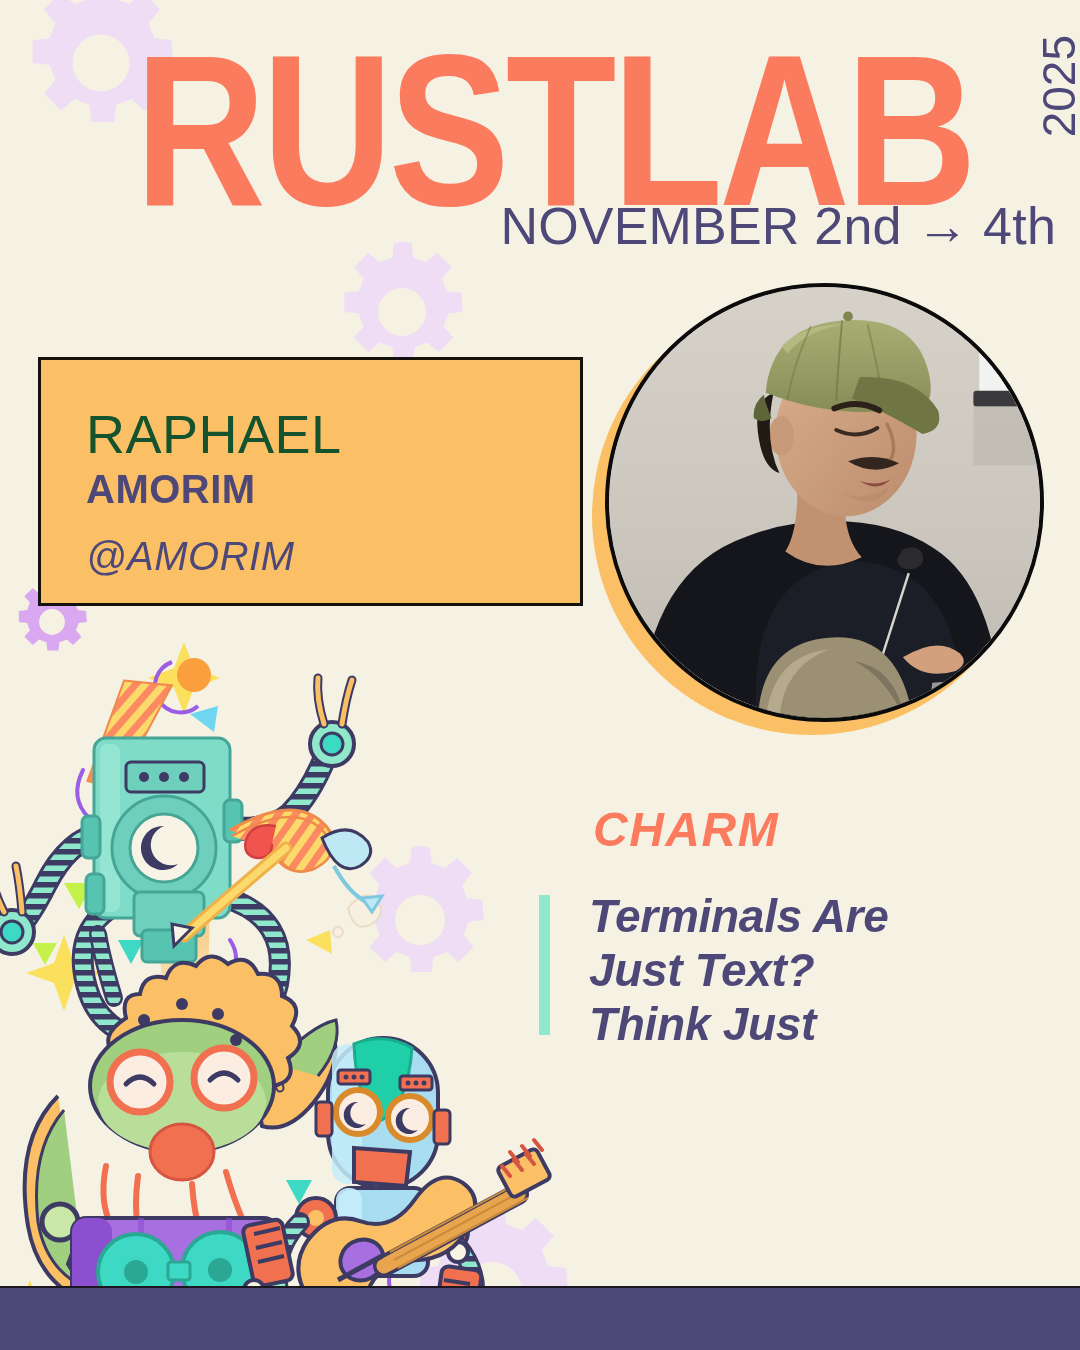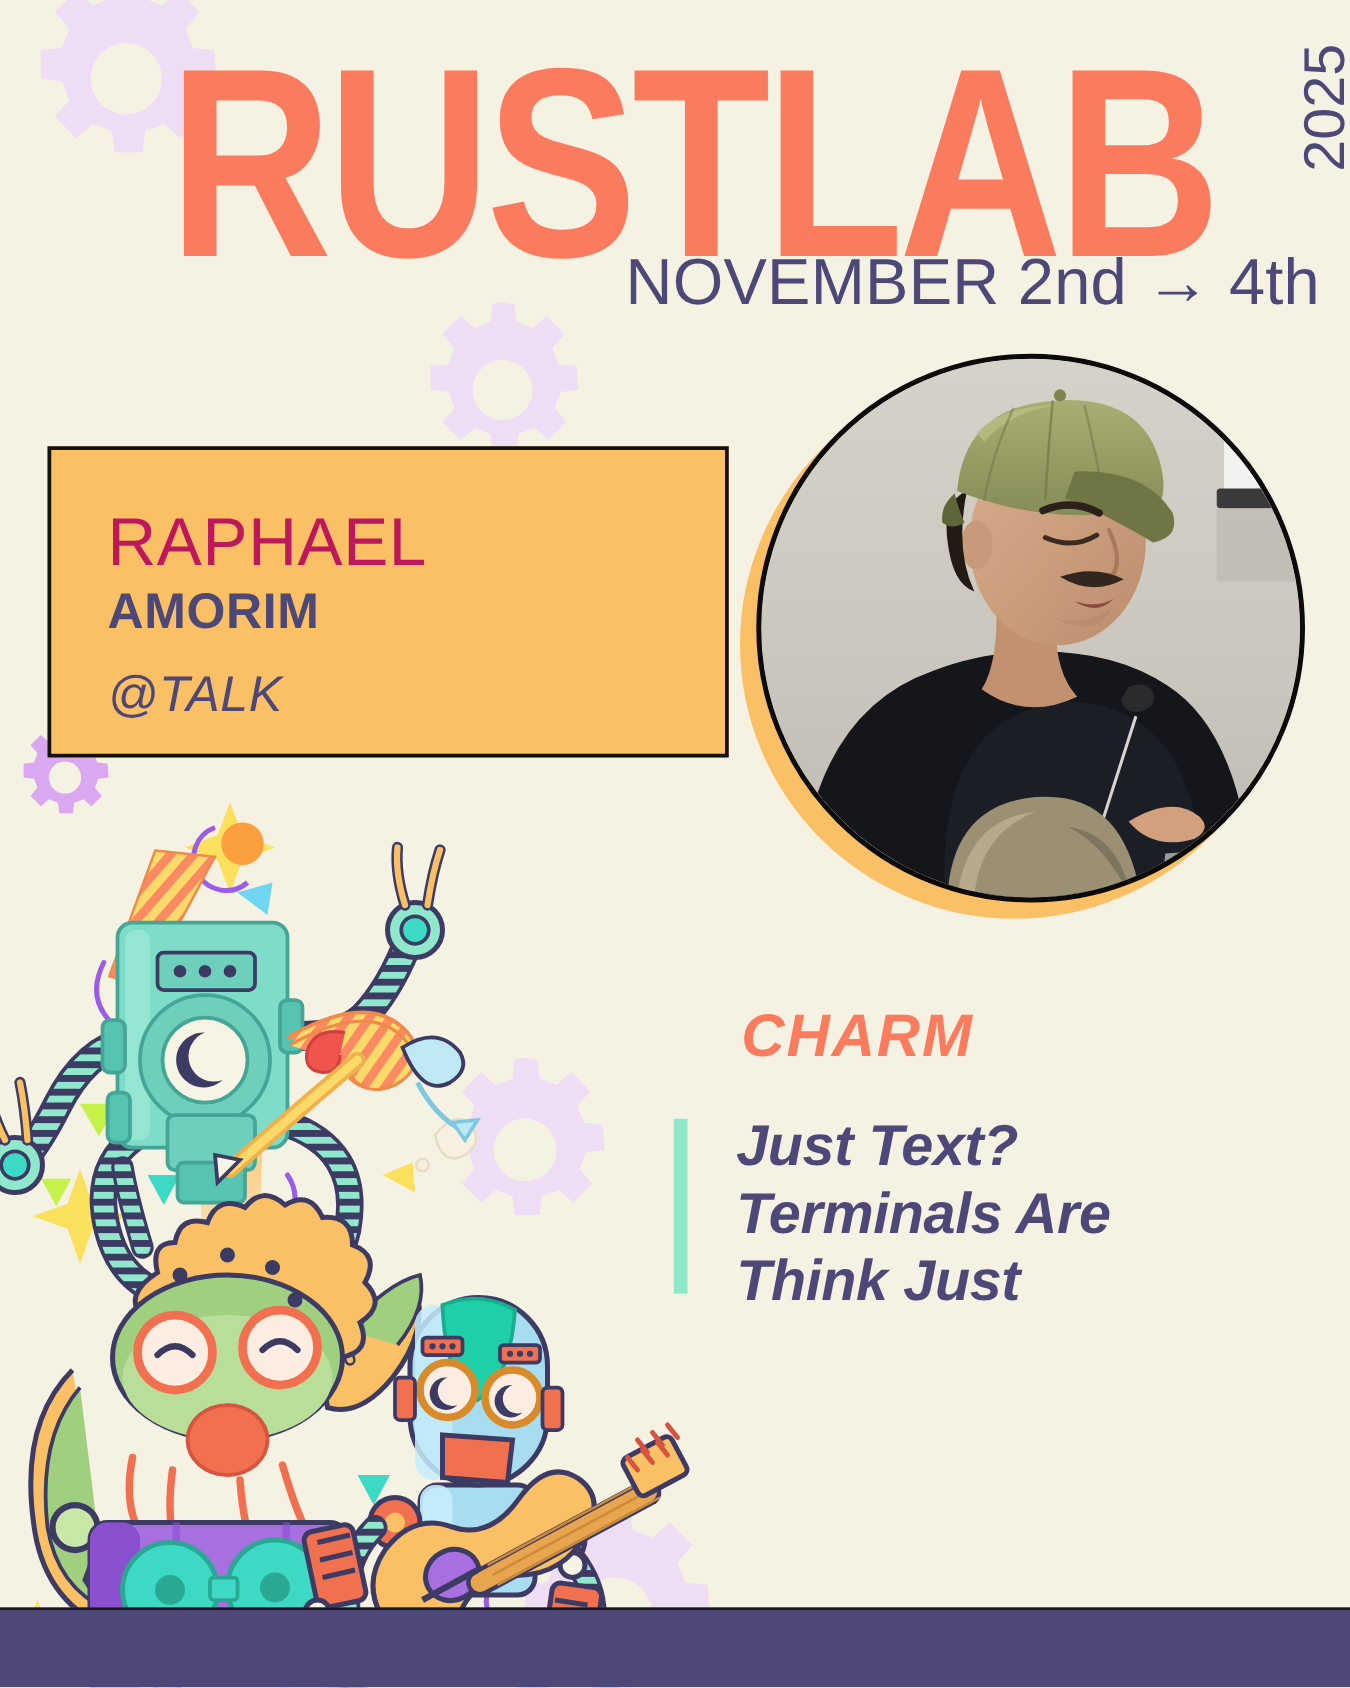--- a/index.html
+++ b/index.html
@@ -87,21 +87,21 @@
     border: 3px solid #15120E;
     box-sizing: border-box;
     z-index: 5;
   }
   .name-first {
     position: absolute;
     left: 45px;
     top: 47px;
     font-size: 54px;
     font-weight: 400;
-    color: #be185d;
+    color: #14532d;
     letter-spacing: 0.5px;
     line-height: 1;
     white-space: nowrap;
   }
   .name-last {
     position: absolute;
     left: 45px;
     top: 109px;
     font-size: 40px;
     font-weight: 700;
@@ -261,21 +261,21 @@
     <div class="logo-word">RUSTLAB</div>
     <div class="logo-year-wrap">
       <div class="logo-year-inner">2025</div>
     </div>
     <div class="logo-date">NOVEMBER 2nd → 4th</div>
   </div>
 
   <div class="name-card">
     <div class="name-first">RAPHAEL</div>
     <div class="name-last">AMORIM</div>
-    <div class="name-handle">@TALK</div>
+    <div class="name-handle">@AMORIM</div>
   </div>
 
   <div class="photo-ring"></div>
   <div class="photo-circle">
     <svg viewBox="0 0 440 440" preserveAspectRatio="xMidYMid slice">
       <defs>
         <clipPath id="pc">
             <circle cx="220" cy="220" r="220"></circle>
           </clipPath>
         <linearGradient id="wallg" x1="0" y1="0" x2="0" y2="1">
@@ -349,22 +349,22 @@
         <path d="M250 382 q42 6 52 58 q-22 -44 -52 -58z" fill="#7E7460"></path>
 
         <path d="M424 418 q16 -4 24 6 l0 16 l-28 0z" fill="#E06A9A" opacity="0.75"></path>
       </g>
     </svg>
   </div>
 
   <div class="talk-label">CHARM</div>
   <div class="talk-bar"></div>
   <div class="talk-title">
+    <span>Terminals Are</span>
     <span>Just Text?</span>
-    <span>Terminals Are</span>
     <span>Think Just</span>
   </div>
 
   <div class="illustration">
     <svg viewBox="0 0 580 710">
       <defs>
         <pattern id="stripeOr" width="14" height="14" patternTransform="rotate(35)" patternUnits="userSpaceOnUse">
           <rect width="14" height="14" fill="#FBD96A"></rect>
           <rect width="7" height="14" fill="#FB8A62"></rect>
         </pattern>

